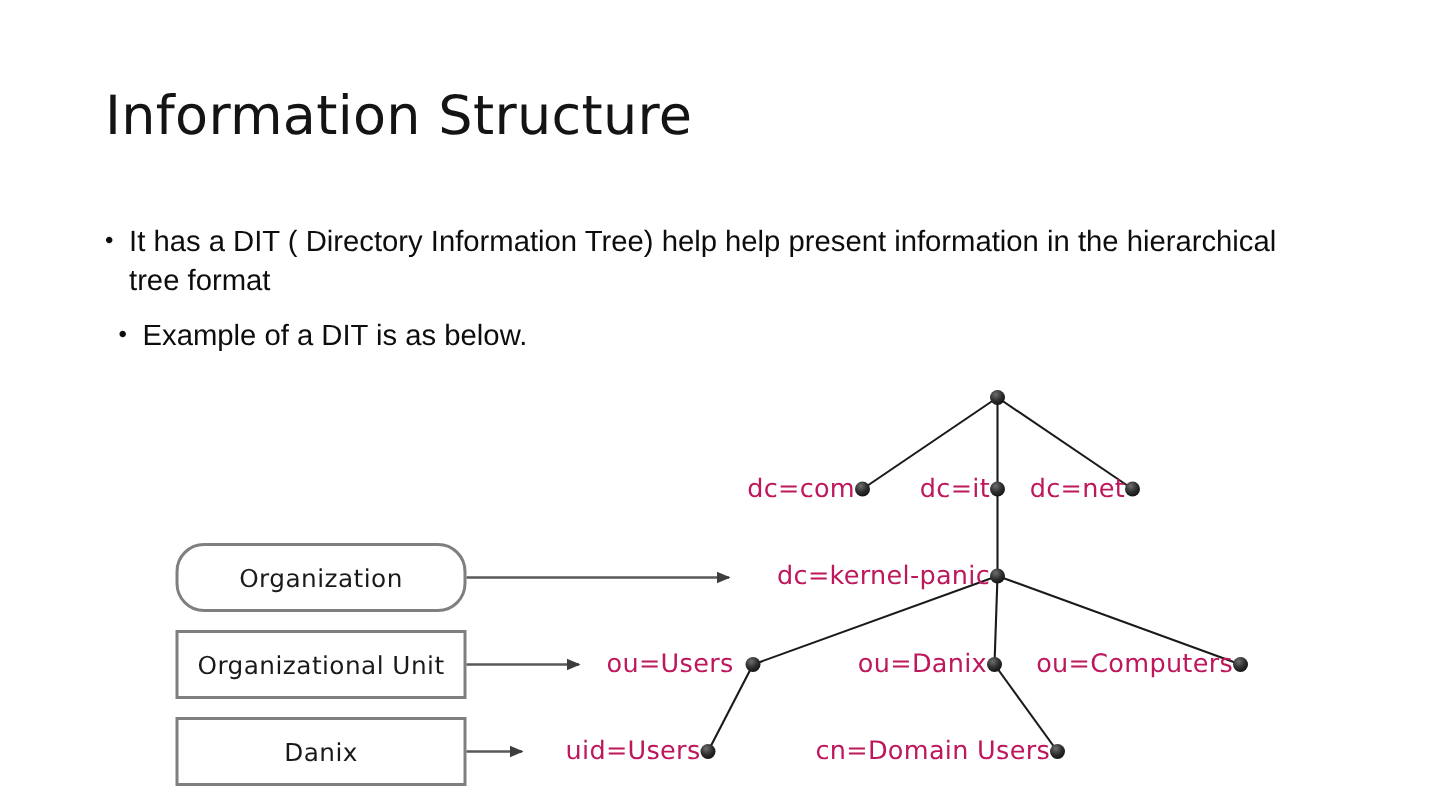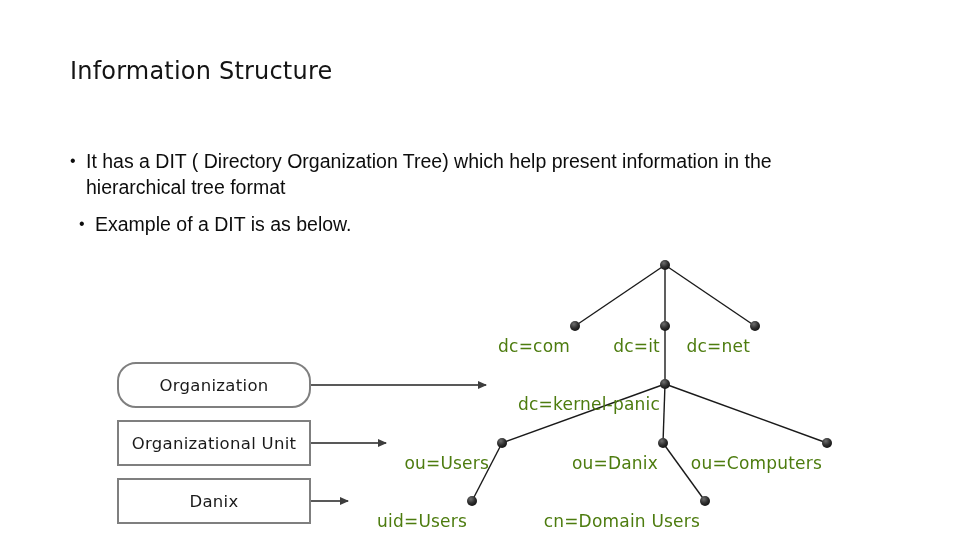--- a/index.html
+++ b/index.html
@@ -21,21 +21,21 @@
     height: 540px;
     background: #ffffff;
   }
 
   
   .slide-title {
     position: absolute;
     left: 70px;
     top: 57px;
     font-family: "DejaVu Sans", sans-serif;
-    font-size: 24px;
+    font-size: 36px;
     font-weight: 400;
     letter-spacing: 0.2px;
     color: #141414;
     white-space: nowrap;
   }
 
   
   .body-text {
     position: absolute;
     left: 70px;
@@ -98,37 +98,36 @@
   .legend-box.lb0 { left: 117px; top: 362px; width: 194px; height: 46px; border-radius: 19px; }
   .legend-box.lb1 { left: 117px; top: 420px; width: 194px; height: 46px; }
   .legend-box.lb2 { left: 117px; top: 478px; width: 194px; height: 46px; }
 
   
   .tree-label {
     position: absolute;
     font-family: "DejaVu Sans", sans-serif;
     font-size: 17px;
     letter-spacing: 0.2px;
-    color: #4d7c0f;
+    color: #be185d;
     white-space: nowrap;
     transform: translate(-100%, -50%);
-    margin-top: 20px;
   }
 </style>
 </head>
 <body>
 
 <div class="slide">
 
   <div class="slide-title">Information Structure</div>
 
   <div class="body-text">
     <div class="bullet-row b1">
       <span class="bullet-mark">•</span>
-      <span class="bullet-body">It has a DIT ( Directory Organization Tree) which help present information in the hierarchical tree format</span>
+      <span class="bullet-body">It has a DIT ( Directory Information Tree) help help present information in the hierarchical tree format</span>
     </div>
     <div class="bullet-row b2">
       <span class="bullet-mark">•</span>
       <span class="bullet-body">Example of a  DIT is as below.</span>
     </div>
   </div>
 
   <div class="legend-box lb0">
     <span>Organization</span>
   </div>

